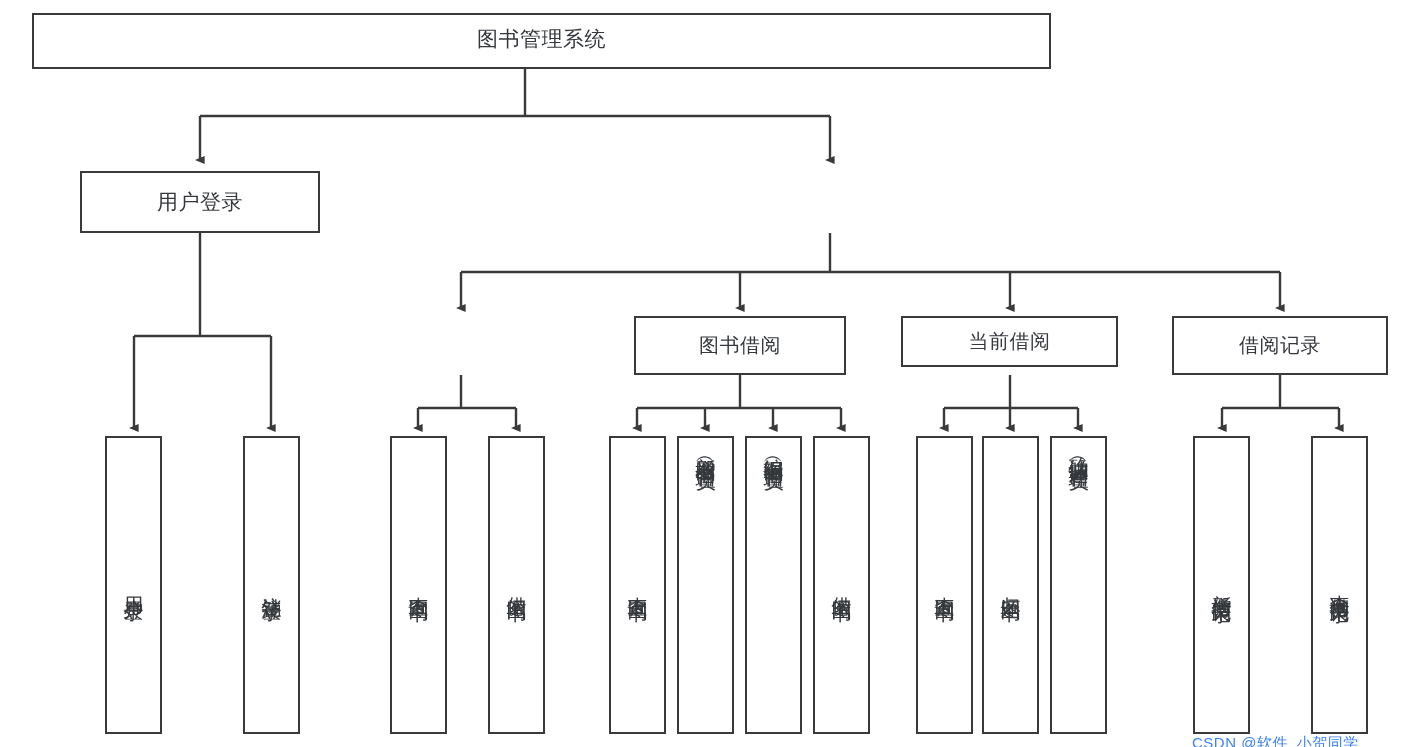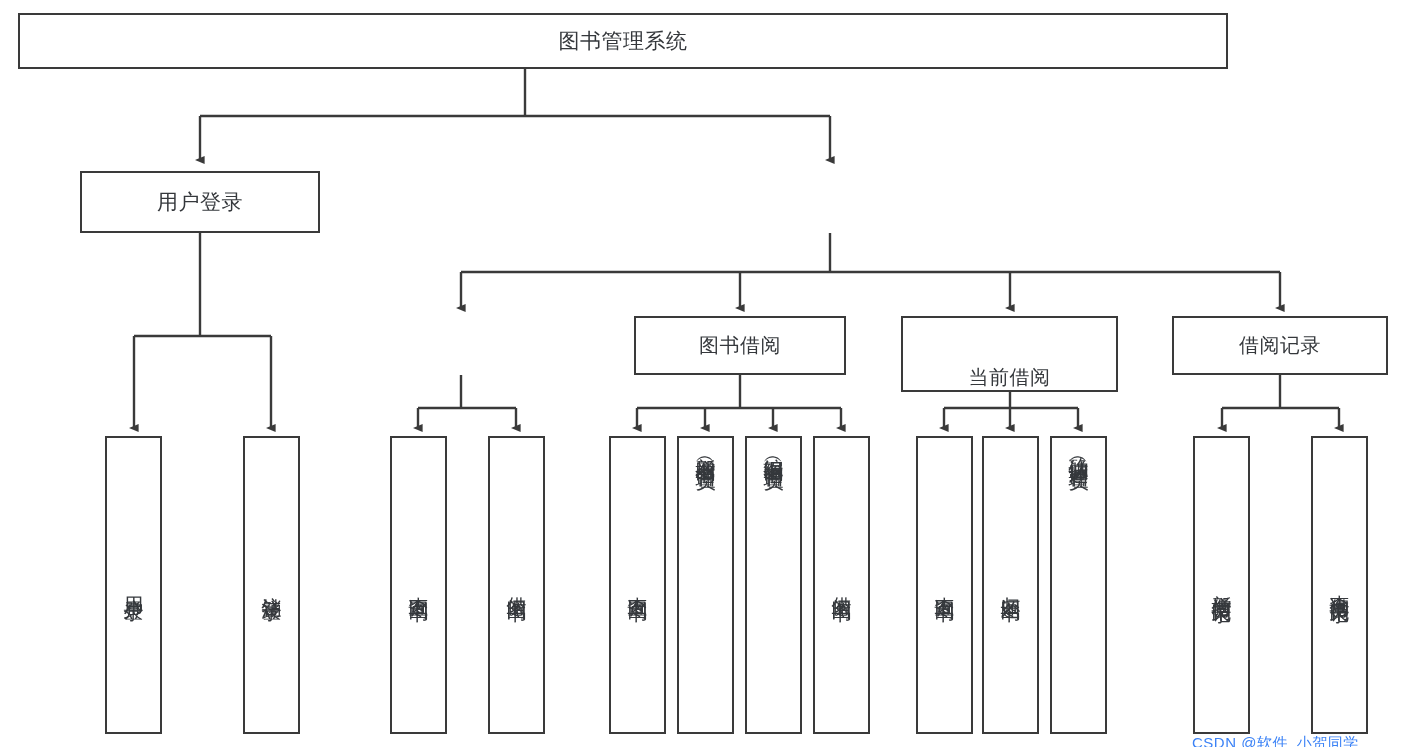--- a/index.html
+++ b/index.html
@@ -124,32 +124,32 @@
       <path d="M1010,408 L1010,428" marker-end="url(#arrow)"></path>
       <path d="M1078,408 L1078,428" marker-end="url(#arrow)"></path>
 
       <path d="M1280,375 L1280,408"></path>
       <path d="M1222,408 L1339,408"></path>
       <path d="M1222,408 L1222,428" marker-end="url(#arrow)"></path>
       <path d="M1339,408 L1339,428" marker-end="url(#arrow)"></path>
     </g>
   </svg>
 
-  <div class="node root" style="left:18px; top:13px; width:1210px; height:56px;">
+  <div class="node root" style="left:32px; top:13px; width:1019px; height:56px;font-family:Liberation Mono, monospace;">
     <span class="label">图书管理系统</span>
   </div>
 
   <div class="node lvl1" style="left:80px; top:171px; width:240px; height:62px;">
     <span class="label">用户登录</span>
   </div>
 
   <div class="node lvl2" style="left:634px; top:316px; width:212px; height:59px;">
     <span class="label">图书借阅</span>
   </div>
-  <div class="node lvl2" style="left:901px; top:316px; width:217px; height:76px;align-items:flex-end;">
+  <div class="node lvl2" style="left:901px; top:316px; width:217px; height:51px;">
     <span class="label">当前借阅</span>
   </div>
   <div class="node lvl2" style="left:1172px; top:316px; width:216px; height:59px;">
     <span class="label">借阅记录</span>
   </div>
 
   <div class="node leaf centered" style="left:105px; top:436px; width:57px; height:298px;">
     <span class="label">用户登录</span>
   </div>
   <div class="node leaf centered" style="left:243px; top:436px; width:57px; height:298px;">

